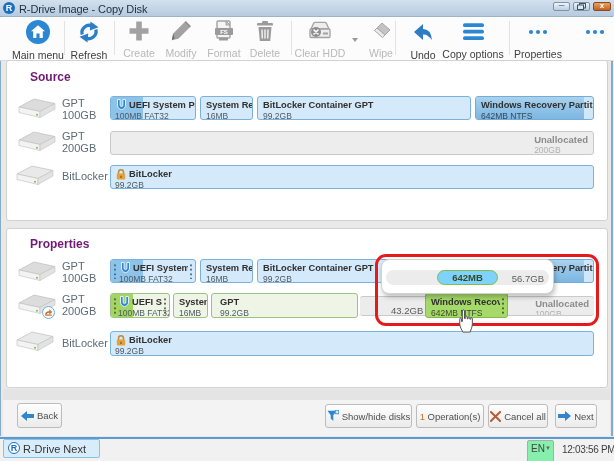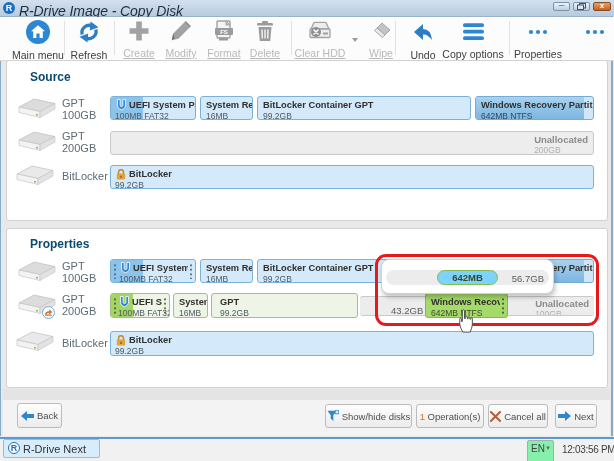--- a/index.html
+++ b/index.html
@@ -1,33 +1,33 @@
 <!DOCTYPE html>
 <html><head><meta charset="utf-8">
 <style>
 html,body{margin:0;padding:0;}
 body{width:614px;height:461px;position:relative;overflow:hidden;
   font-family:"Liberation Sans",sans-serif;background:#e9e9e9;}
 .abs{position:absolute;}
 
 #titlebar{left:0;top:0;width:614px;height:16px;
   background:linear-gradient(#d3e0ee,#b6cbdf);border-bottom:1px solid #9db3c8;}
-#titletxt{left:19px;top:3px;font-style:italic;font-size:14px;letter-spacing:-0.1px;color:#1f2d3a;}
+#titletxt{left:19px;top:3px;font-size:11px;letter-spacing:-0.1px;color:#1f2d3a;}
 .winbtn{top:2px;height:9px;width:17px;border:1px solid #7e93a6;border-radius:2px;
   background:linear-gradient(#eef4fa,#b9cfe3);box-sizing:border-box;}
 .winbtn span{position:absolute;left:0;right:0;top:-2px;text-align:center;font-size:8px;color:#40525f;}
 
 #toolbar{left:0;top:17px;width:614px;height:43px;background:#fcfcfc;border-bottom:1px solid #dadada;}
 .tbi{position:absolute;top:2px;text-align:center;}
 .tbi .lab{margin-top:1px;font-size:10.5px;white-space:nowrap;}
 .tbsep{position:absolute;top:21px;width:1px;height:34px;background:#e2e2e2;}
-.en{color:#3d3d3d;} .dis{color:#b8b8b8;text-decoration:underline;}
+.en{color:#3d3d3d;} .dis{color:#b8b8b8;}
 
 .panel{background:#fff;border:1px solid #d2d2d2;border-radius:3px;box-sizing:border-box;}
-.seclab{font-weight:bold;font-size:12px;color:#0c4a6e;}
+.seclab{font-weight:bold;font-size:12px;color:#701a75;}
 .dlabel{font-size:11px;color:#5c6b75;line-height:12px;}
 
 .part{position:absolute;border-radius:3px;box-sizing:border-box;overflow:hidden;}
 .pblue{background:#d4e9f9;border:1px solid #7ab2dc;}
 .pgreen{background:#eff5e6;border:1px solid #9cc47e;}
 .pgray{background:#ededed;border:1px solid #c9c9c9;}
 .pselgreen{background:#a5d969;border:1px solid #83ba4d;}
 .band{position:absolute;left:0;top:0;bottom:0;}
 .bandblue{background:#8dc3e8;}
 .bandgreen{background:#a3d565;}

